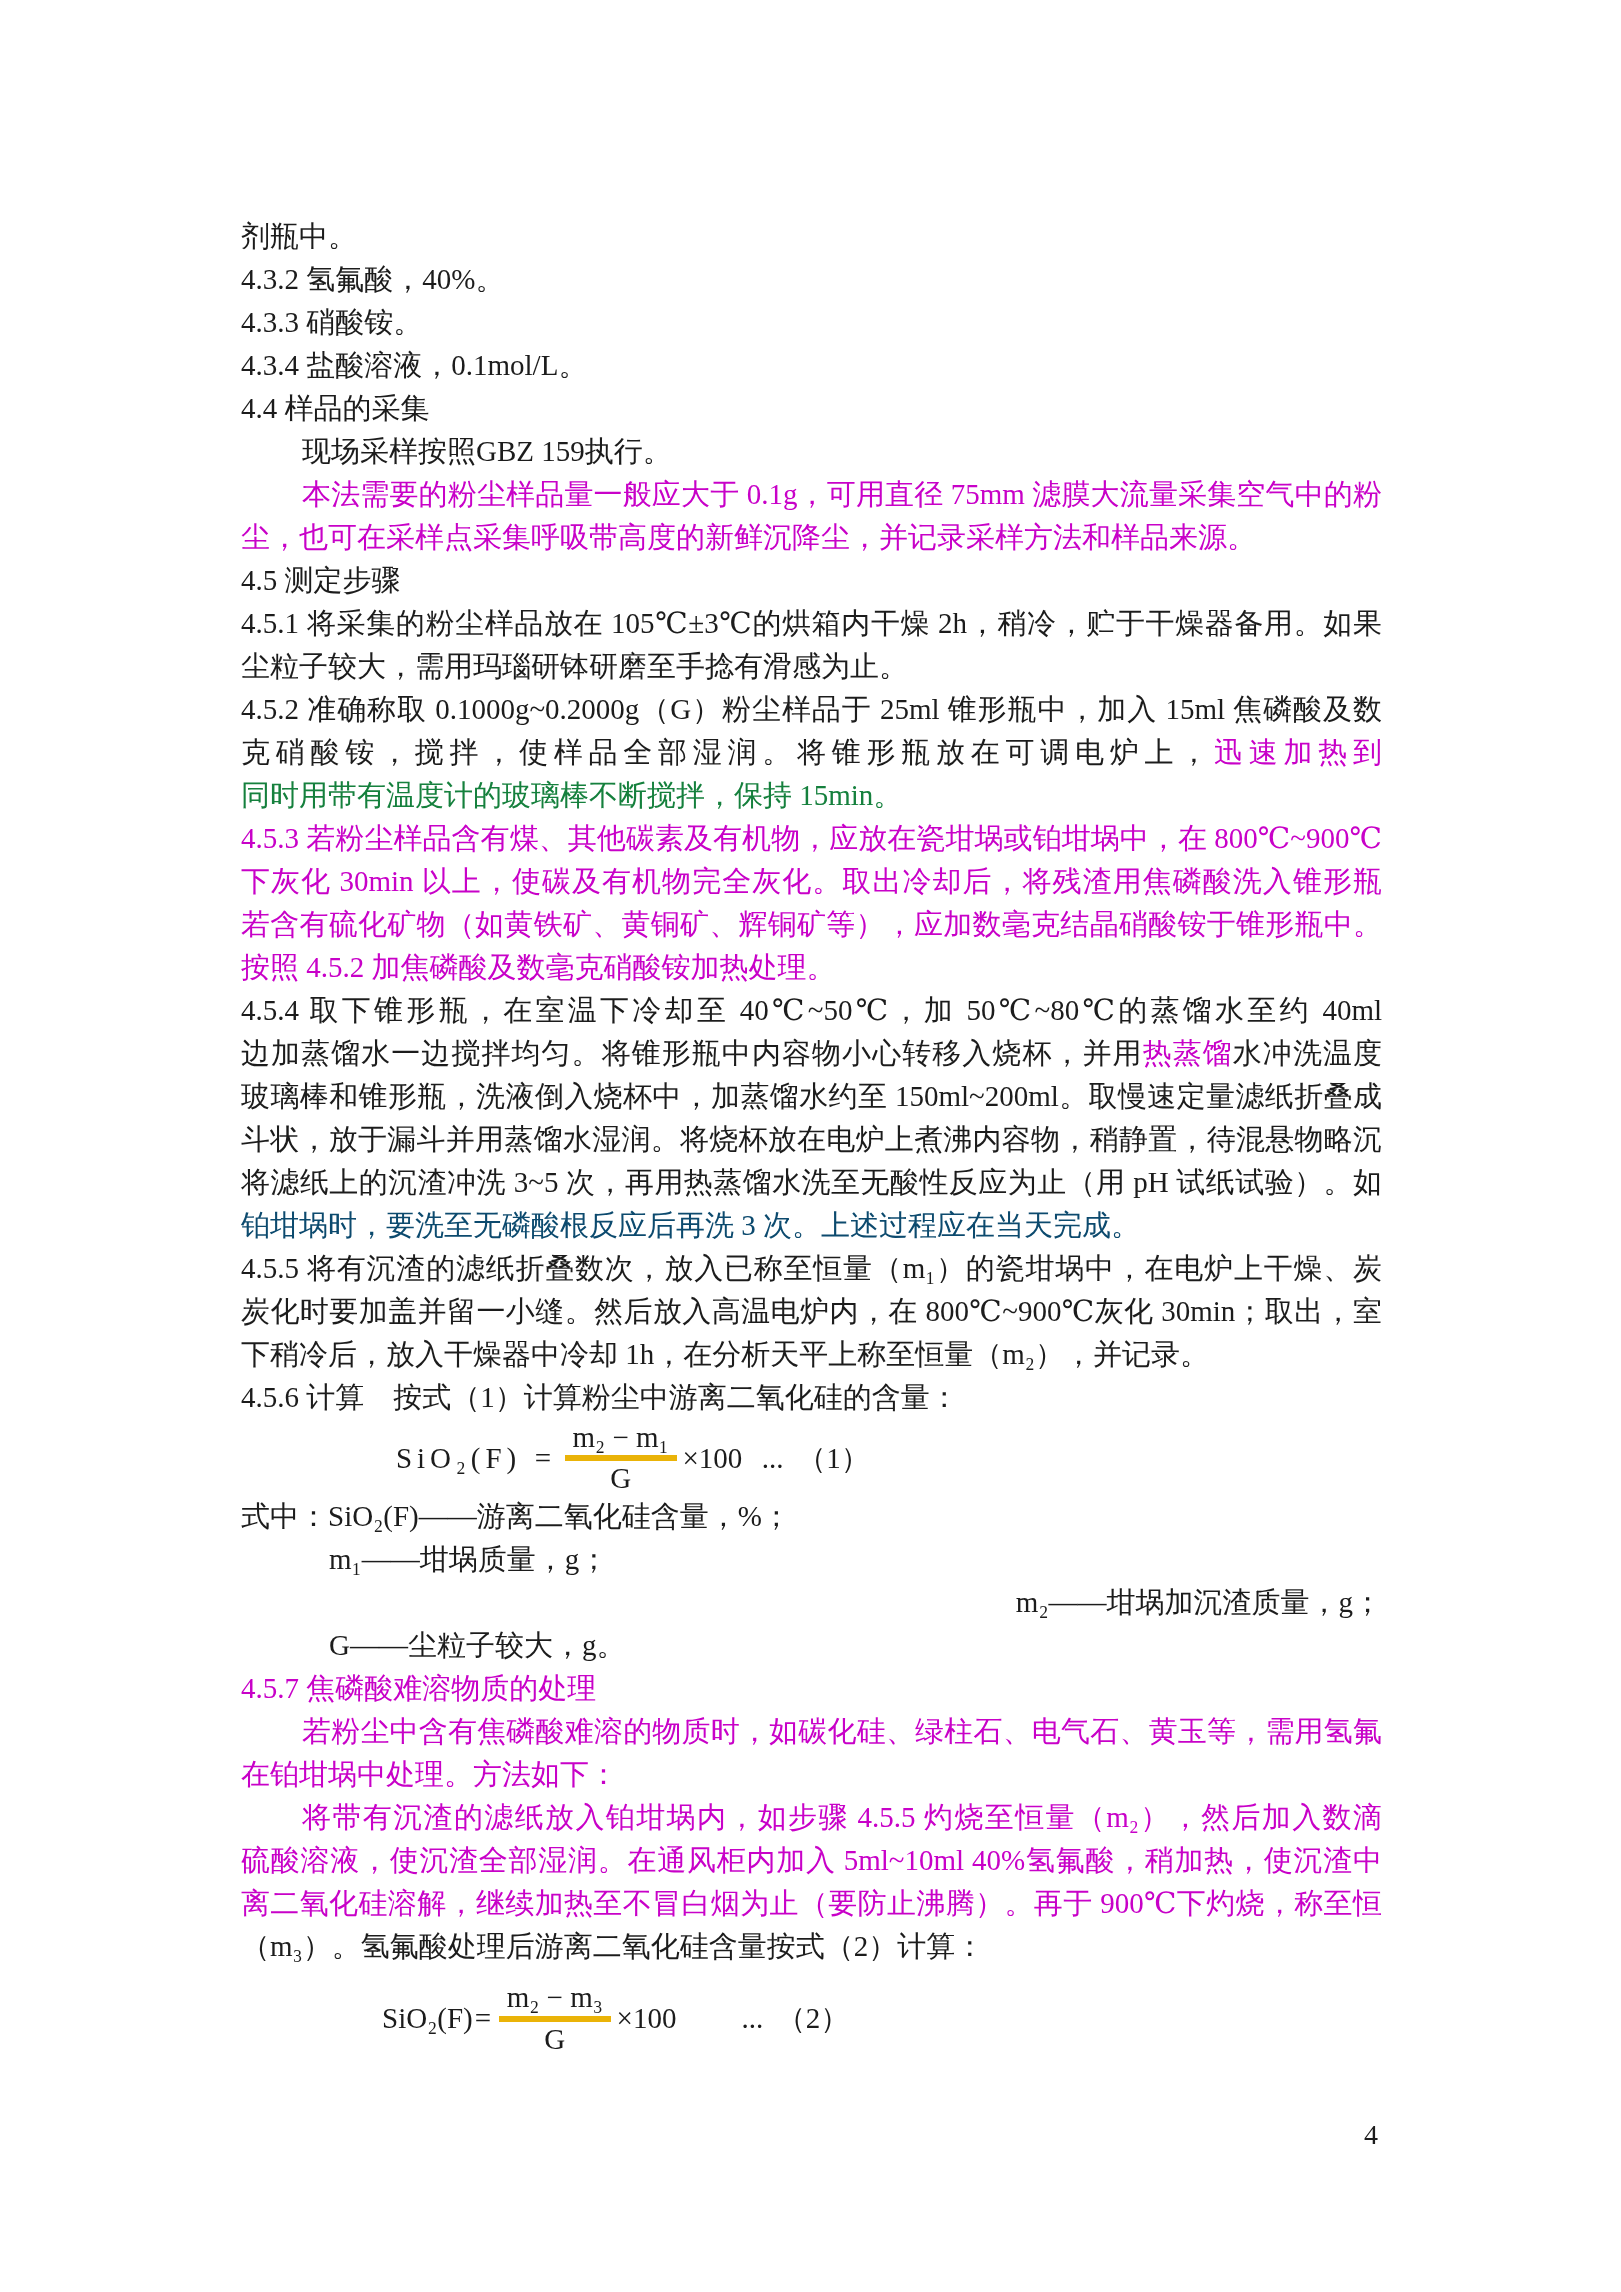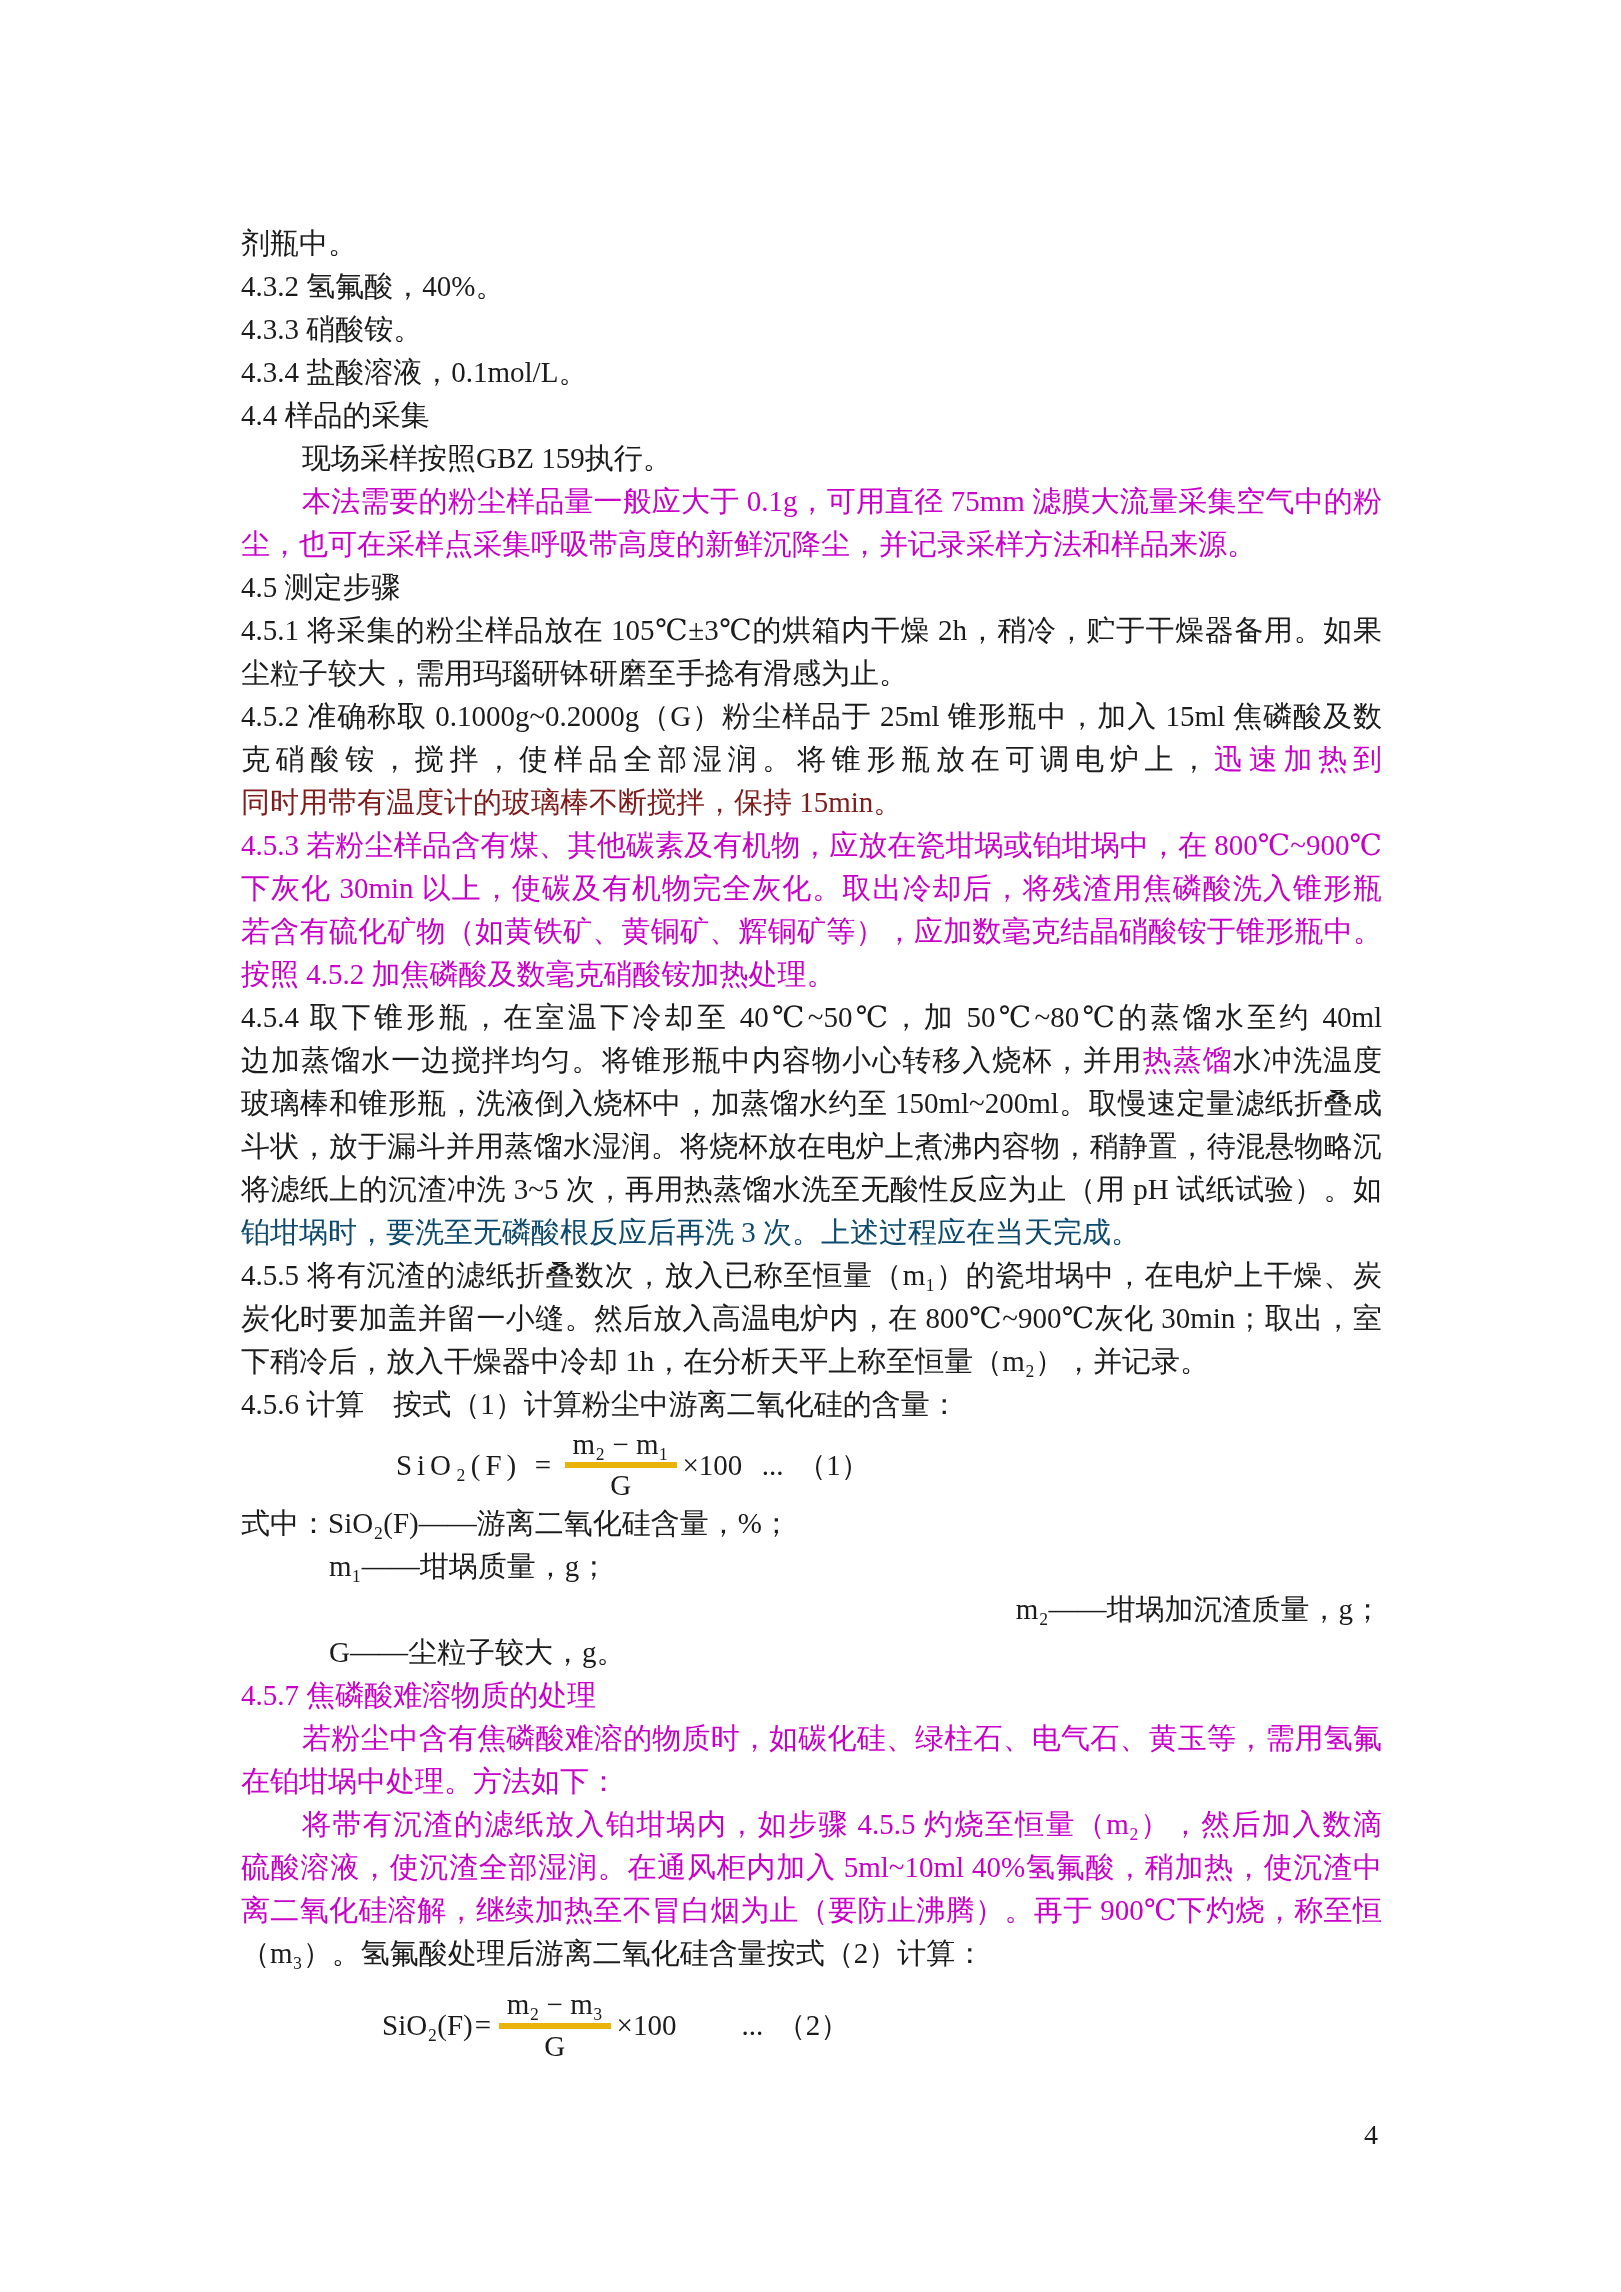--- a/index.html
+++ b/index.html
@@ -5,21 +5,21 @@
   html,body{margin:0;padding:0;background:#ffffff;}
   .page{
     position:relative;
     width:1621px;height:2293px;
     background:#ffffff;
     font-family:"Liberation Serif","DejaVu Serif",serif;
     overflow:hidden;
   }
   .content{
     position:absolute;
-    left:241px;top:222px;
+    left:241px;top:215px;
     width:1141px;
     font-size:29px;
     color:#1c1c1c;
   }
   .line{
     height:43px;
     line-height:43px;
     white-space:nowrap;
   }
   .line.just{
@@ -70,21 +70,21 @@
       <div class="line"><span style="color: rgb(28, 28, 28);">4.3.4 盐酸溶液，0.1mol/L。</span></div>
       <div class="line"><span style="color: rgb(28, 28, 28);">4.4 样品的采集</span></div>
       <div class="line" style="text-indent: 61px;"><span style="color: rgb(28, 28, 28);">现场采样按照GBZ 159执行。</span></div>
       <div class="line just" style="text-indent: 61px;"><span style="color: rgb(200, 1, 200);">本法需要的粉尘样品量一般应大于 0.1g，可用直径 75mm 滤膜大流量采集空气中的粉</span></div>
       <div class="line"><span style="color: rgb(200, 1, 200);">尘，也可在采样点采集呼吸带高度的新鲜沉降尘，并记录采样方法和样品来源。</span></div>
       <div class="line"><span style="color: rgb(28, 28, 28);">4.5 测定步骤</span></div>
       <div class="line just"><span style="color: rgb(28, 28, 28);">4.5.1 将采集的粉尘样品放在 105℃±3℃的烘箱内干燥 2h，稍冷，贮于干燥器备用。如果粉</span></div>
       <div class="line"><span style="color: rgb(28, 28, 28);">尘粒子较大，需用玛瑙研钵研磨至手捻有滑感为止。</span></div>
       <div class="line just"><span style="color: rgb(28, 28, 28);">4.5.2 准确称取 0.1000g~0.2000g（G）粉尘样品于 25ml 锥形瓶中，加入 15ml 焦磷酸及数毫</span></div>
       <div class="line just"><span style="color: rgb(28, 28, 28);">克硝酸铵，搅拌，使样品全部湿润。将锥形瓶放在可调电炉上，</span><span style="color: rgb(200, 1, 200);">迅速加热到 245℃~250℃，</span></div>
-      <div class="line"><span style="color: #7f1d1d;">同时用带有温度计的玻璃棒不断搅拌，保持 15min。</span></div>
+      <div class="line"><span style="color: #15803d;">同时用带有温度计的玻璃棒不断搅拌，保持 15min。</span></div>
       <div class="line just"><span style="color: rgb(200, 1, 200);">4.5.3 若粉尘样品含有煤、其他碳素及有机物，应放在瓷坩埚或铂坩埚中，在 800℃~900℃</span></div>
       <div class="line just"><span style="color: rgb(200, 1, 200);">下灰化 30min 以上，使碳及有机物完全灰化。取出冷却后，将残渣用焦磷酸洗入锥形瓶中。</span></div>
       <div class="line just"><span style="color: rgb(200, 1, 200);">若含有硫化矿物（如黄铁矿、黄铜矿、辉铜矿等），应加数毫克结晶硝酸铵于锥形瓶中。再</span></div>
       <div class="line"><span style="color: rgb(200, 1, 200);">按照 4.5.2 加焦磷酸及数毫克硝酸铵加热处理。</span></div>
       <div class="line just"><span style="color: rgb(28, 28, 28);">4.5.4 取下锥形瓶，在室温下冷却至 40℃~50℃，加 50℃~80℃的蒸馏水至约 40ml ~45ml，一</span></div>
       <div class="line just"><span style="color: rgb(28, 28, 28);">边加蒸馏水一边搅拌均匀。将锥形瓶中内容物小心转移入烧杯，并用</span><span style="color: rgb(200, 1, 200);">热蒸馏</span><span style="color: rgb(28, 28, 28);">水冲洗温度计、</span></div>
       <div class="line just"><span style="color: rgb(28, 28, 28);">玻璃棒和锥形瓶，洗液倒入烧杯中，加蒸馏水约至 150ml~200ml。取慢速定量滤纸折叠成漏</span></div>
       <div class="line just"><span style="color: rgb(28, 28, 28);">斗状，放于漏斗并用蒸馏水湿润。将烧杯放在电炉上煮沸内容物，稍静置，待混悬物略沉降，</span></div>
       <div class="line just"><span style="color: rgb(28, 28, 28);">将滤纸上的沉渣冲洗 3~5 次，再用热蒸馏水洗至无酸性反应为止（用 pH 试纸试验）。如用</span></div>
       <div class="line"><span style="color: #0c4a6e;">铂坩埚时，要洗至无磷酸根反应后再洗 3 次。上述过程应在当天完成。</span></div>

